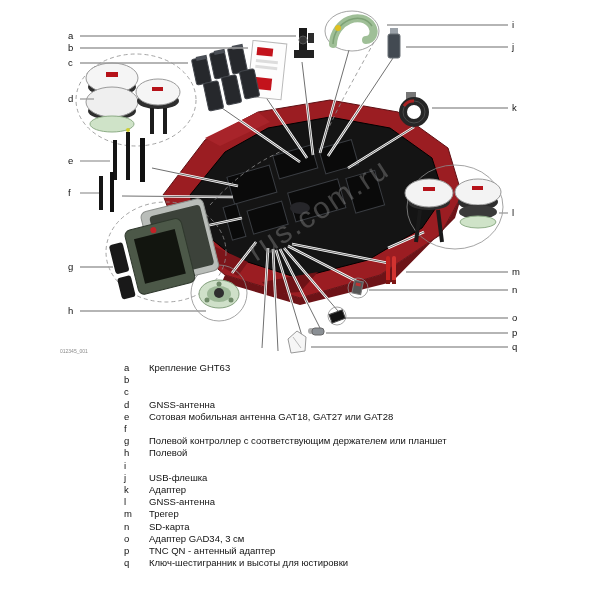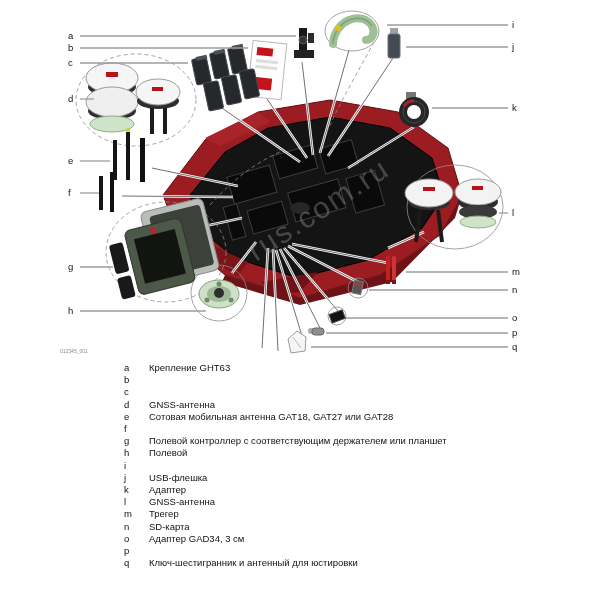--- a/index.html
+++ b/index.html
@@ -346,21 +346,22 @@
       <div class="legend-text">SD-карта</div>
     </div>
 
     <div class="legend-row">
       <div class="legend-key">o</div>
       <div class="legend-text">Адаптер GAD34, 3 см</div>
     </div>
 
     <div class="legend-row">
       <div class="legend-key">p</div>
+      <div class="legend-text">TNC QN - антенный адаптер</div>
     </div>
 
     <div class="legend-row">
       <div class="legend-key">q</div>
-      <div class="legend-text">Ключ-шестигранник и антенный для юстировки</div>
+      <div class="legend-text">Ключ-шестигранник и высоты для юстировки</div>
     </div>
   </div>
 
 </div>
 
 </body></html>

